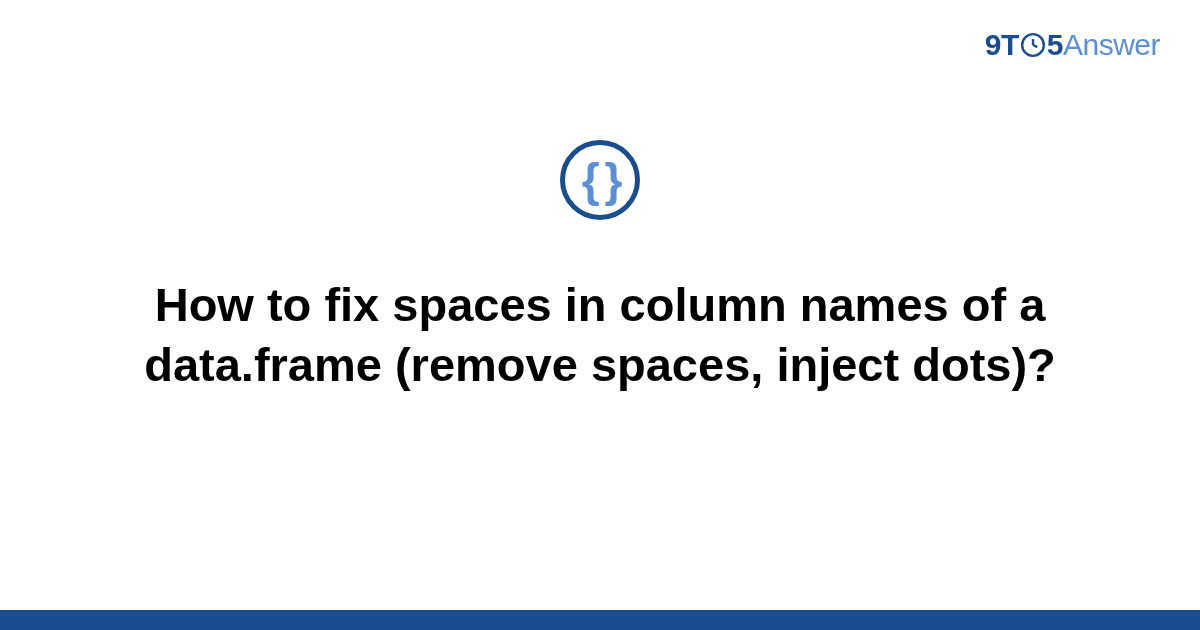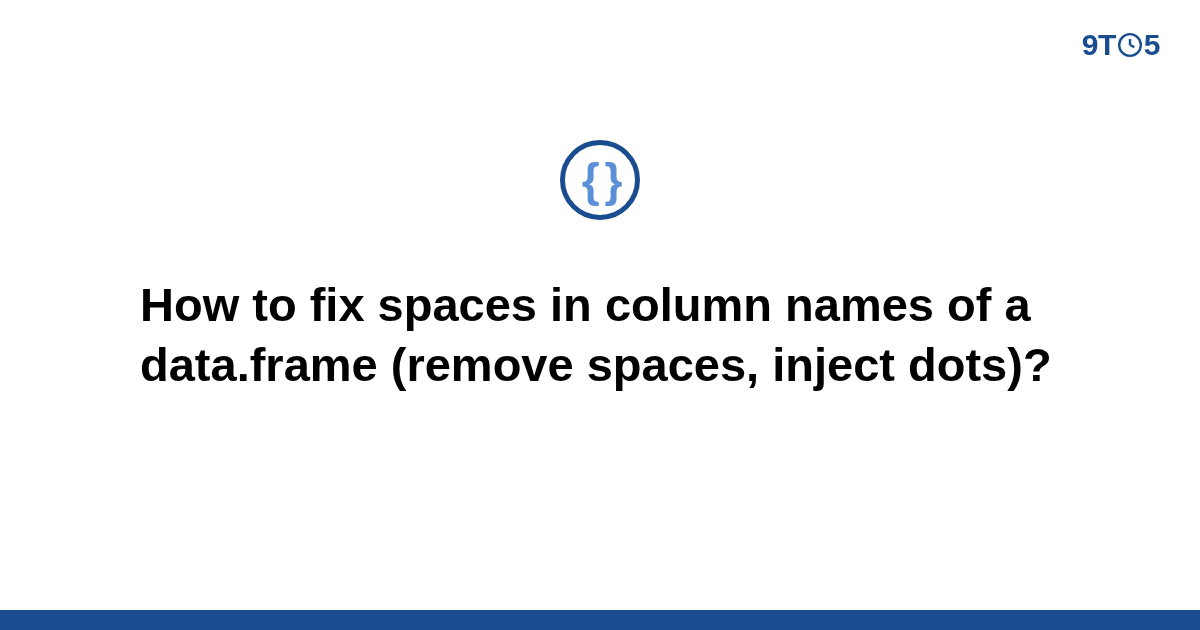--- a/index.html
+++ b/index.html
@@ -74,21 +74,21 @@
       font-weight: 700;
       color: #5b8fd6;
       font-family: "Segoe UI", Arial, sans-serif;
       letter-spacing: -4px;
       line-height: 1;
     }
     .title {
       font-size: 47px;
       font-weight: 700;
       color: #000000;
-      text-align: left;
+      text-align: center;
       line-height: 1.28;
       max-width: 1000px;
       padding: 0 40px;
     }
     .footer-bar {
       position: absolute;
       bottom: 0;
       left: 0;
       right: 0;
       height: 20px;
@@ -102,20 +102,21 @@
   <span class="nine">9</span>
   <span class="t">T</span>
   <span class="clock">
     <svg viewBox="0 0 24 24" fill="none" stroke="#1a4d8f" stroke-width="2.2">
       <circle cx="12" cy="12" r="10"></circle>
       <line x1="12" y1="12" x2="12" y2="6.5"></line>
       <line x1="12" y1="12" x2="16" y2="14"></line>
     </svg>
   </span>
   <span class="five">5</span>
+  <span class="answer">Answer</span>
 </div>
 
 <div class="content">
   <div class="icon-circle">
     <span class="braces">{ }</span>
   </div>
   <h1 class="title">How to fix spaces in column names of a data.frame (remove spaces, inject dots)?</h1>
 </div>
 
 <div class="footer-bar"></div>

